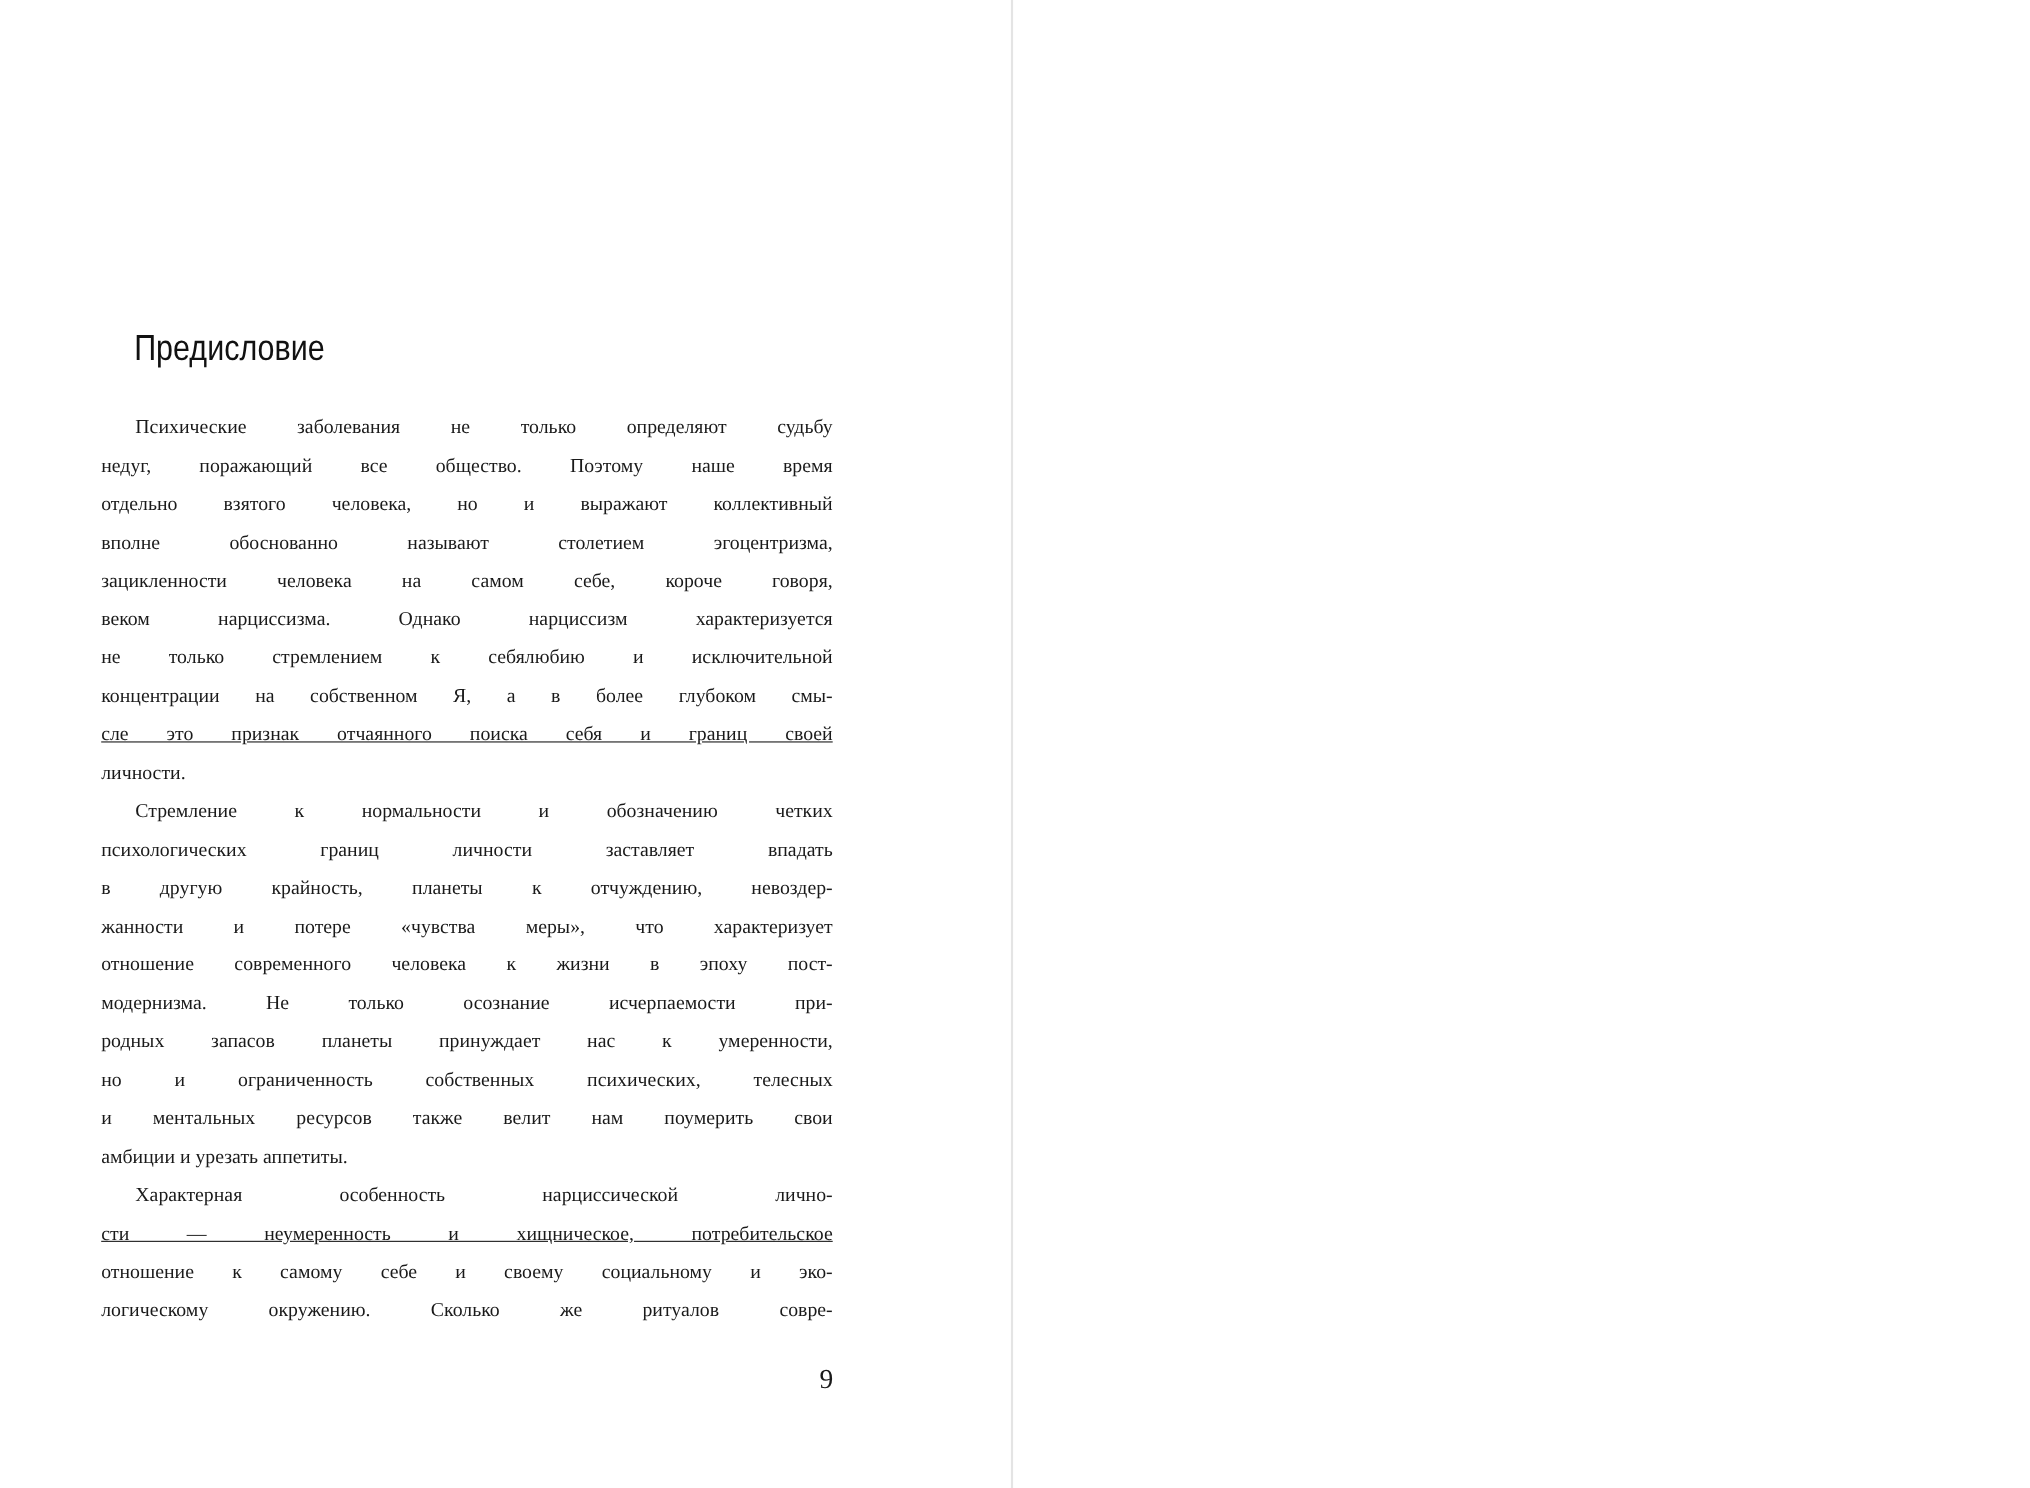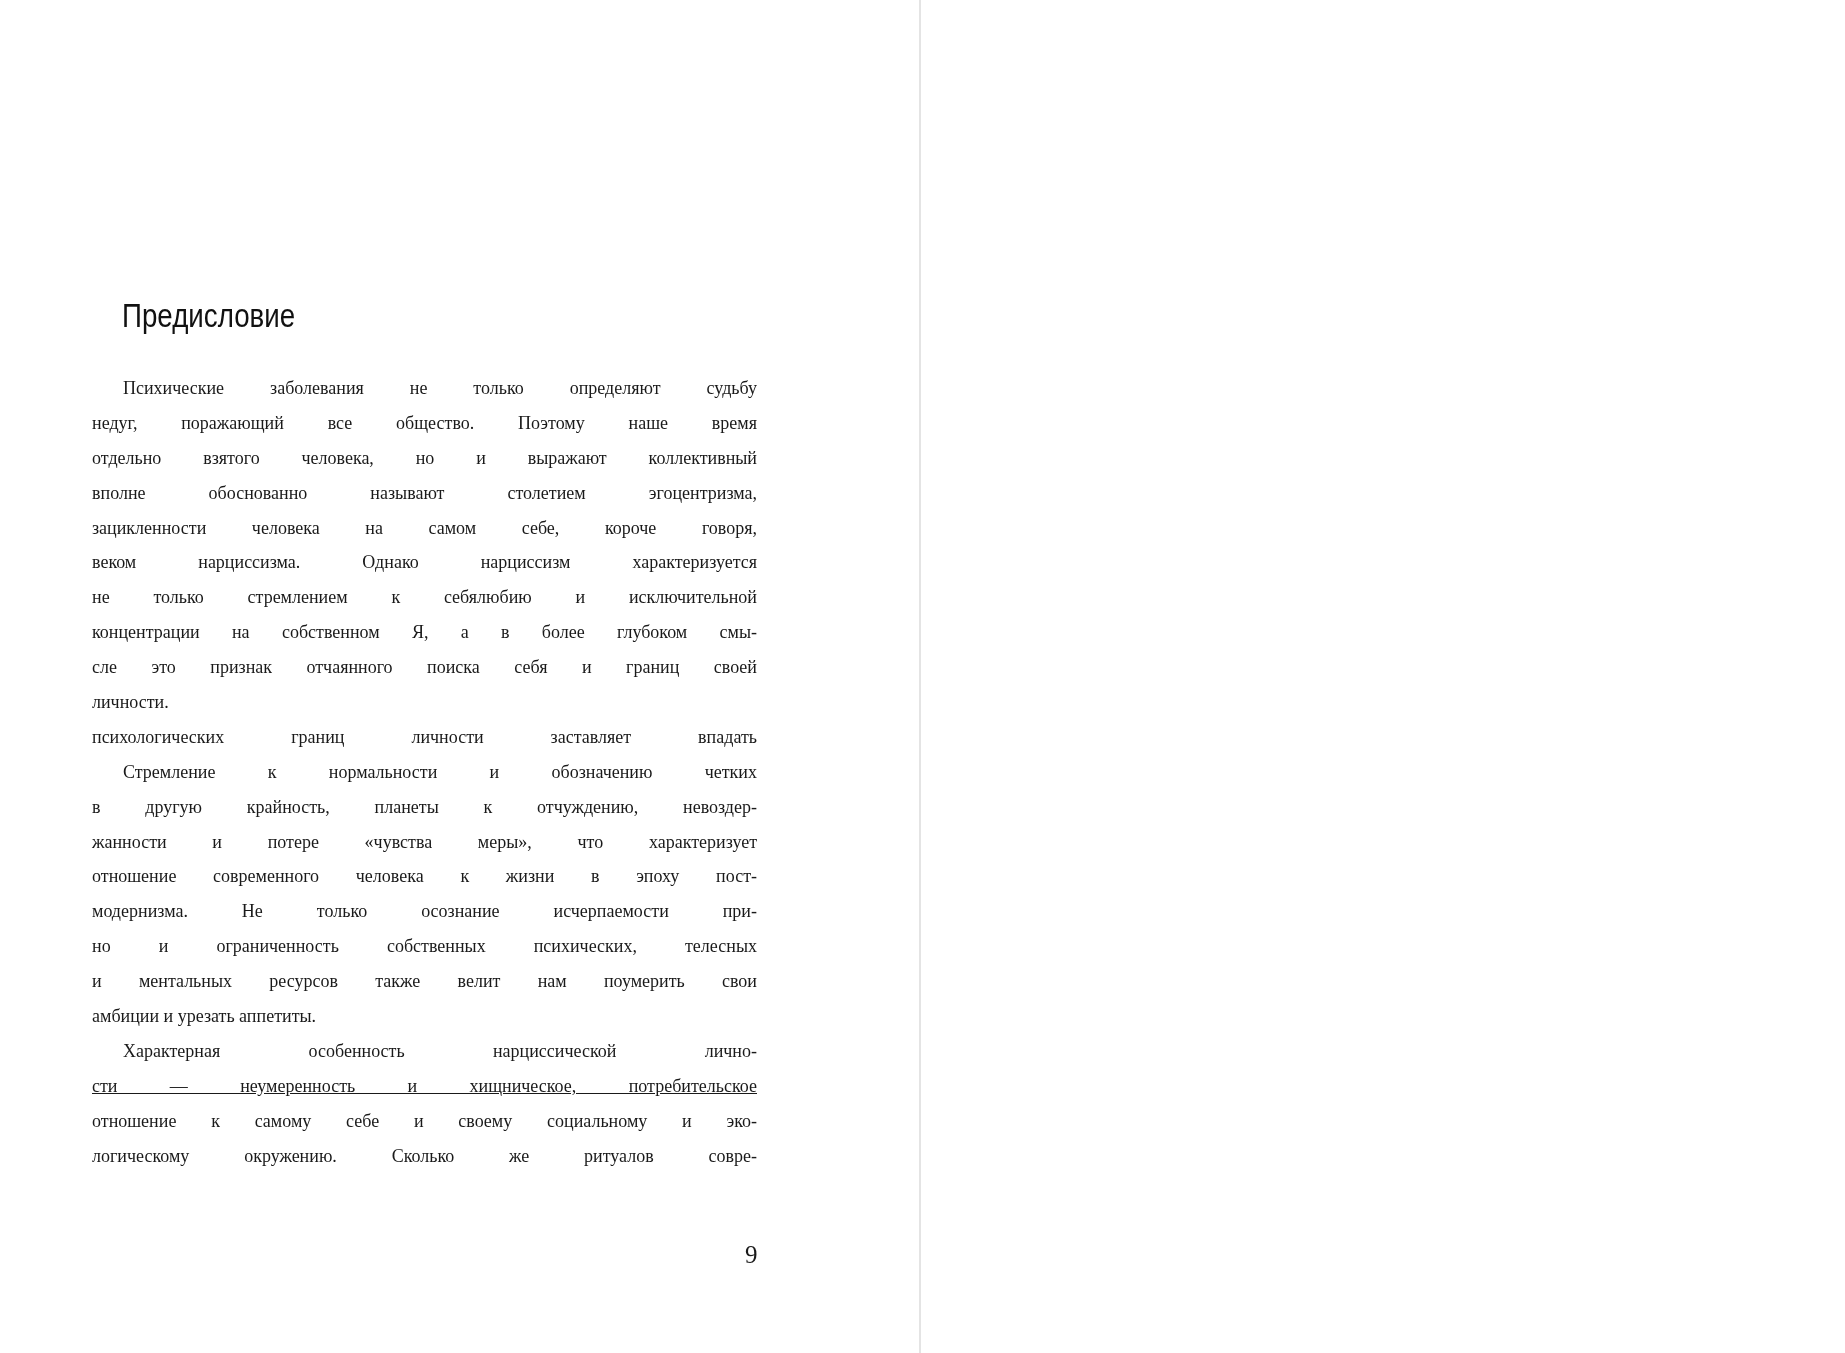--- a/index.html
+++ b/index.html
@@ -46,28 +46,29 @@
   <h1 class="chapter-title">Предисловие</h1>
   <div class="column col-left">
       <span class="line indent" style="white-space: normal;">Психические заболевания не только определяют судьбу</span>
       <span class="line" style="white-space: normal;">недуг, поражающий все общество. Поэтому наше время</span>
       <span class="line" style="white-space: normal;">отдельно взятого человека, но и выражают коллективный</span>
       <span class="line" style="white-space: normal;">вполне обоснованно называют столетием эгоцентризма,</span>
       <span class="line" style="white-space: normal;">зацикленности человека на самом себе, короче говоря,</span>
       <span class="line" style="white-space: normal;">веком нарциссизма. Однако нарциссизм характеризуется</span>
       <span class="line" style="white-space: normal;">не только стремлением к себялюбию и исключительной</span>
       <span class="line" style="white-space: normal;">концентрации на собственном Я, а в более глубоком смы-</span>
-      <span class="line" style="white-space: normal;">сле это признак отчаянного поиска себя и границ своей</span>
+      <span class="line" style="white-space: normal; text-decoration: underline;">сле это признак отчаянного поиска себя и границ своей</span>
       <span class="line last">личности.</span>
+      <span class="line indent" style="white-space: normal;">Стремление к нормальности и обозначению четких</span>
       <span class="line" style="white-space: normal;">психологических границ личности заставляет впадать</span>
-      <span class="line indent" style="white-space: normal;">Стремление к нормальности и обозначению четких</span>
       <span class="line" style="white-space: normal;">в другую крайность, планеты к отчуждению, невоздер-</span>
       <span class="line" style="white-space: normal;">жанности и потере «чувства меры», что характеризует</span>
       <span class="line" style="white-space: normal;">отношение современного человека к жизни в эпоху пост-</span>
       <span class="line" style="white-space: normal;">модернизма. Не только осознание исчерпаемости при-</span>
+      <span class="line" style="white-space: normal;">родных запасов планеты принуждает нас к умеренности,</span>
       <span class="line" style="white-space: normal;">но и ограниченность собственных психических, телесных</span>
       <span class="line" style="white-space: normal;">и ментальных ресурсов также велит нам поумерить свои</span>
       <span class="line last">амбиции и урезать аппетиты.</span>
       <span class="line indent" style="white-space: normal;">Характерная особенность нарциссической лично-</span>
       <span class="line" style="white-space: normal; text-decoration: underline;">сти — неумеренность и хищническое, потребительское</span>
       <span class="line" style="white-space: normal;">отношение к самому себе и своему социальному и эко-</span>
       <span class="line" style="white-space: normal;">логическому окружению. Сколько же ритуалов совре-</span>
     </div>
   <div class="page-number pn-left">9</div>
 </div>

